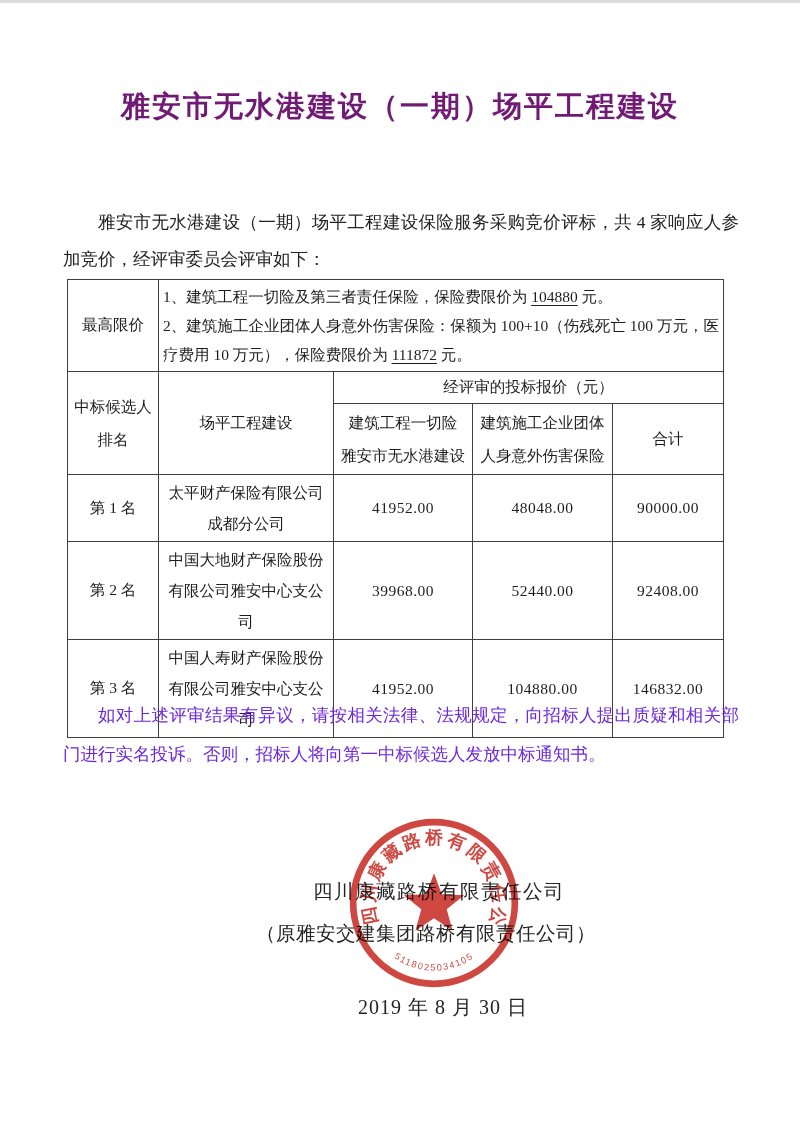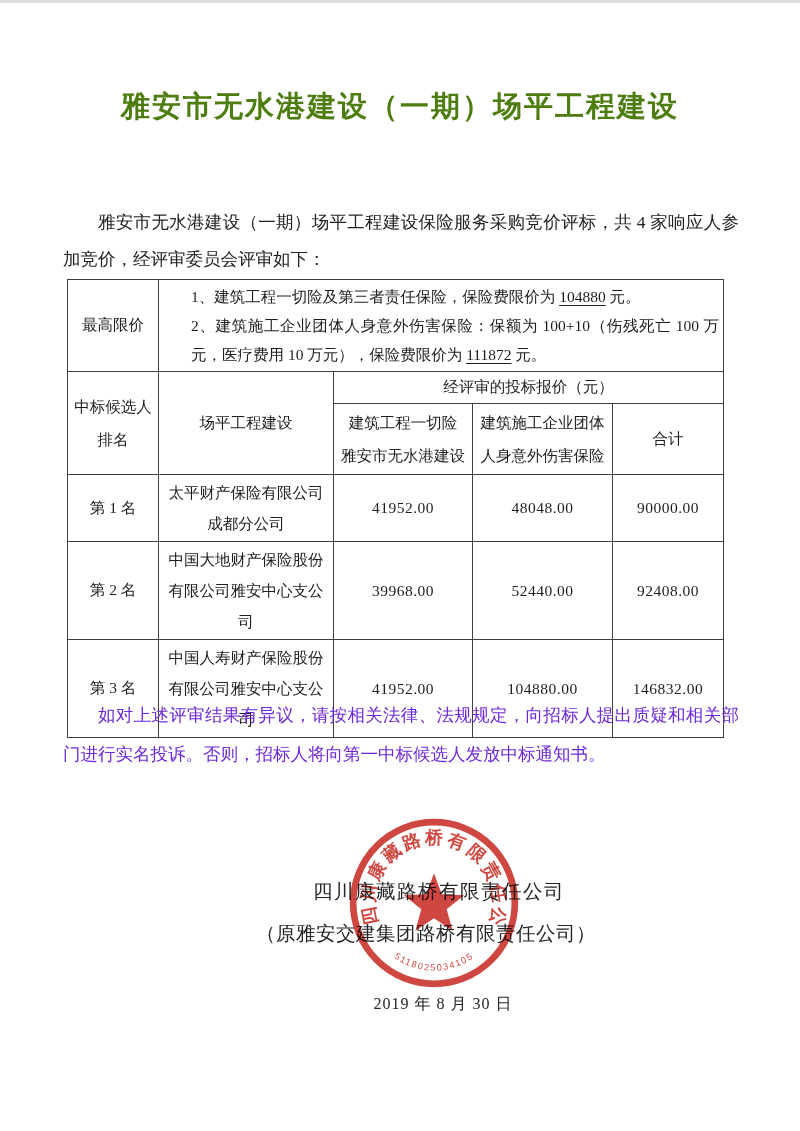--- a/index.html
+++ b/index.html
@@ -11,58 +11,58 @@
     position:relative;
     overflow:hidden;
   }
   .scan-edge-top {
     position:absolute; left:0; top:0; width:800px; height:3px;
     background:#dcdcdc;
   }
   .doc-title {
     position:absolute; left:0; top:82px; width:800px;
     text-align:center; font-weight:bold; font-size:29px;
-    line-height:48px; letter-spacing:2px; color:#4d7c0f;
+    line-height:48px; letter-spacing:2px; color:#701a75;
   }
   .intro {
     position:absolute; left:63px; top:204px; width:676px;
     font-size:17.5px; line-height:37px; text-indent:2em;
     text-align:justify; color:#222;
   }
   table.result {
     position:absolute; left:67px; top:279px; width:656px;
     border-collapse:collapse; table-layout:fixed;
     font-size:15.5px; color:#1d1d1d;
   }
   table.result td, table.result th {
     border:1px solid #3f3f3f; font-weight:normal;
     vertical-align:middle; text-align:center; padding:2px 4px;
   }
   td.limit-content { text-align:left; padding:4px 12px 4px 13px; }
-  td.limit-content p { line-height:29px; text-align:justify;margin-left:28px; }
+  td.limit-content p { line-height:29px; text-align:justify; }
   td.name-cell { text-align:left; padding-left:12px; line-height:31px;margin-top:15px; }
   td.num-cell { text-align:right; padding-right:9px; letter-spacing:0.5px; }
   .hdr-2line { line-height:33px; }
   u.uval { text-underline-offset:3px; }
   .closing {
     position:absolute; left:63px; top:696px; width:676px;
     font-size:17.5px; line-height:38.5px; text-align:justify; color:#6d28d9;
   }
   .closing p { text-indent:2em; }
   .sig-company {
     position:absolute; left:313px; top:878px; width:487px;
     font-size:19.5px; letter-spacing:1.5px; color:#242424;
   }
   .sig-former {
     position:absolute; left:256px; top:920px; width:544px;
     font-size:19.5px; letter-spacing:0.5px; color:#242424;
   }
   .sig-date {
     position:absolute; left:86px; top:994px; width:714px;
-    text-align:center; font-size:16px; letter-spacing:1px; color:#242424;
+    text-align:center; font-size:20px; letter-spacing:1px; color:#242424;
   }
   .stamp {
     position:absolute; left:346px; top:815px; width:176px; height:176px;
     mix-blend-mode:multiply; opacity:0.9;
   }
 </style>
 </head>
 <body>
 
 <div class="scan-edge-top"></div>

